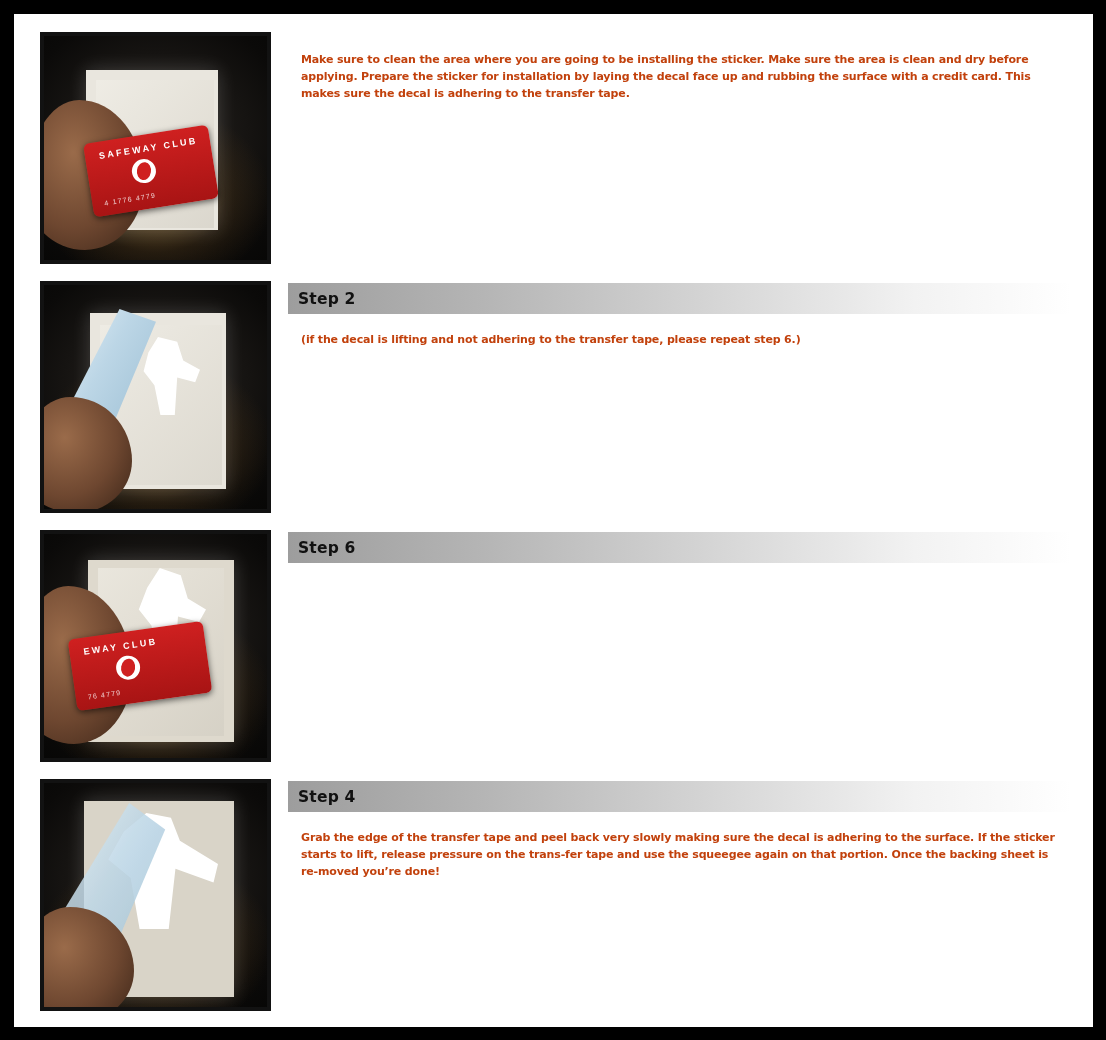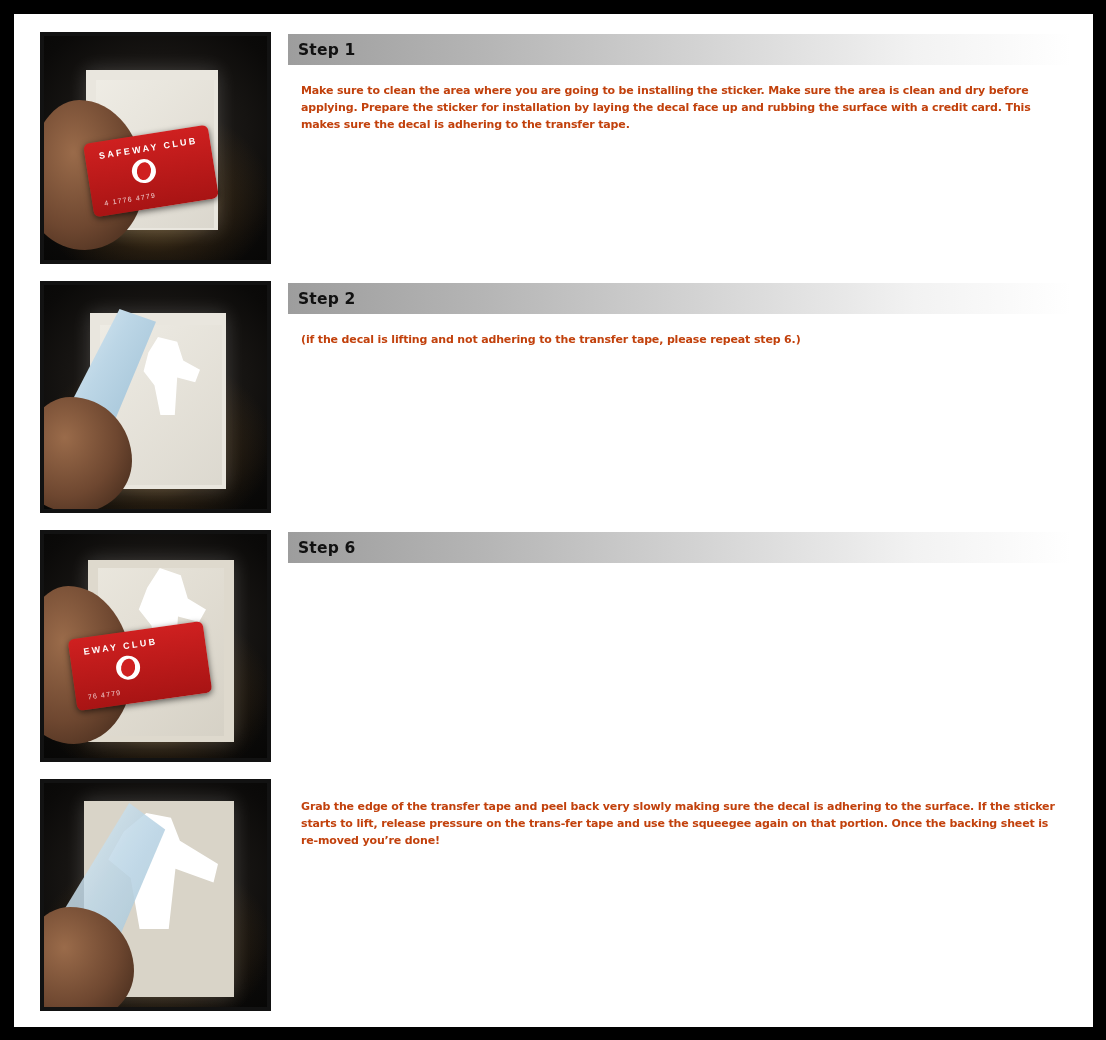--- a/index.html
+++ b/index.html
@@ -172,23 +172,20 @@
         <div class="sheet-white" style="left:42px; top:34px; width:132px; height:160px;"></div>
         <div class="waxy" style="left:52px; top:44px; width:118px; height:148px; opacity:0.55;"></div>
         <div class="hand" style="left:-18px; top:64px; width:118px; height:150px;"></div>
         <div class="card" style="left:44px; top:98px; width:126px; height:74px; transform:rotate(-9deg);">
           <span class="card-brand">SAFEWAY CLUB</span>
           <span class="card-logo"></span>
           <span class="card-number">4 1776 4779</span>
         </div>
       </div>
       <div class="content">
-        <div class="step-header">
-          <span class="step-title">Step 1</span>
-        </div>
         <div class="step-body">
           <p>Make sure to clean the area where you are going to be installing the sticker.  Make sure the area is clean and dry before applying. Prepare the sticker for installation by laying the decal face up and rubbing the surface with a credit card.  This makes sure the decal is adhering to the transfer tape.</p>
         </div>
       </div>
     </div>
 
     <div class="step-row">
       <div class="photo">
         <div class="backdrop"></div>
         <div class="sheet-white" style="left:46px; top:28px; width:136px; height:176px;"></div>
@@ -229,20 +226,23 @@
 
     <div class="step-row">
       <div class="photo">
         <div class="backdrop"></div>
         <div class="sheet-white" style="left:40px; top:18px; width:150px; height:196px; background:#d9d4c8;"></div>
         <div class="silhouette" style="left:62px; top:30px; width:112px; height:116px; clip-path: polygon(36% 0%, 58% 4%, 66% 24%, 100% 44%, 96% 60%, 62% 48%, 56% 100%, 30% 100%, 22% 56%, 2% 40%, 16% 16%);"></div>
         <div class="peel" style="left:18px; top:20px; width:120px; height:190px; clip-path: polygon(56% 0%, 86% 14%, 28% 100%, 0% 58%); opacity:0.85;"></div>
         <div class="hand" style="left:-26px; top:124px; width:116px; height:116px;"></div>
       </div>
       <div class="content">
+        <div class="step-header">
+          <span class="step-title">Step 4</span>
+        </div>
         <div class="step-body">
           <p>Grab the edge of the transfer tape and peel back very slowly making sure the decal is adhering to the surface.  If the sticker starts to lift, release pressure on the trans-fer tape and use the squeegee again on that portion.  Once the backing sheet is re-moved you’re done!</p>
         </div>
       </div>
     </div>
 
   </div>
 </div>
 
 </body></html>

